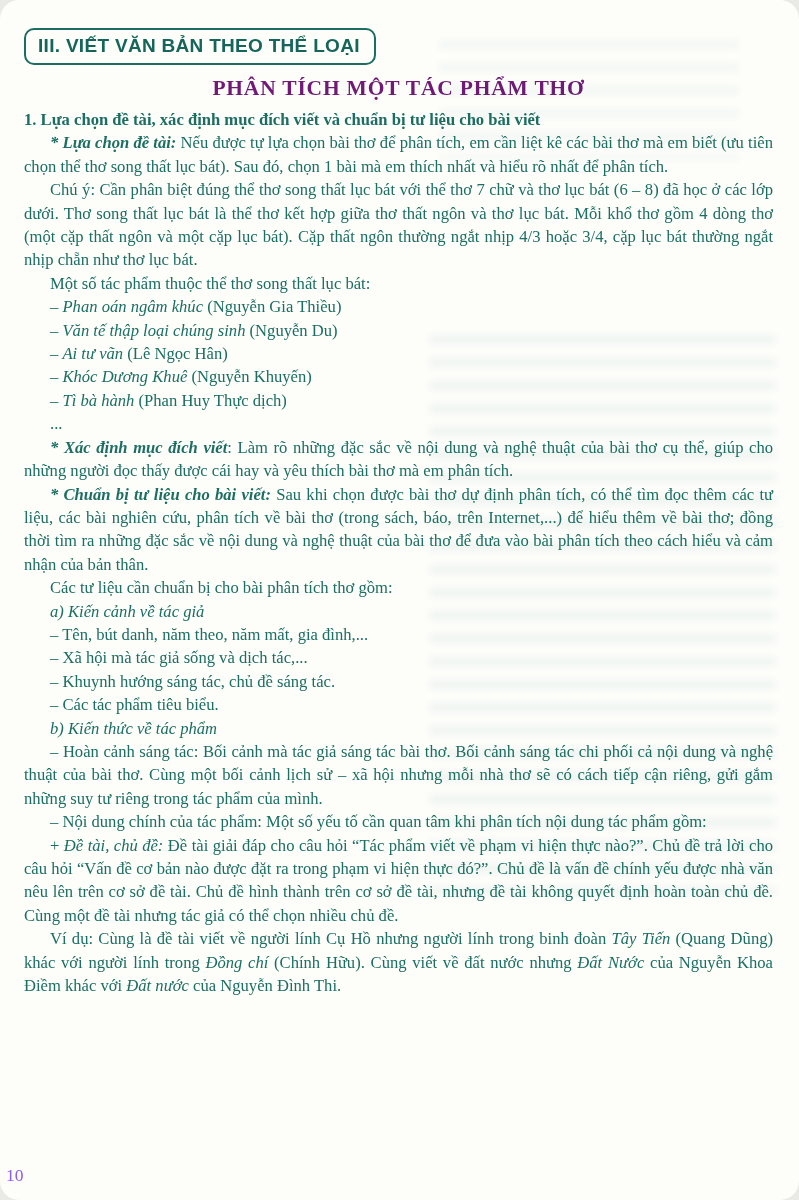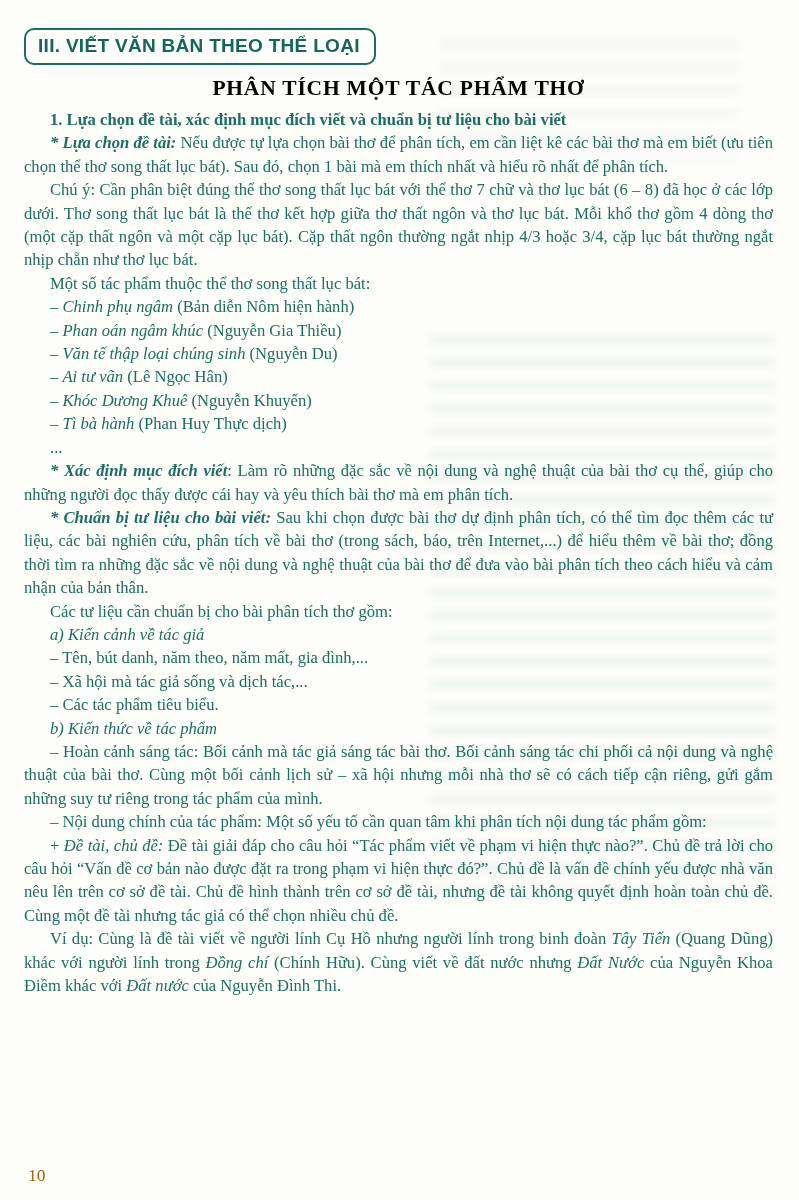--- a/index.html
+++ b/index.html
@@ -11,57 +11,58 @@
     position: relative;
     width: 799px;
     height: 1200px;
     margin: 0;
     background: #fdfdfa;
     overflow: hidden;
     font-family: "Liberation Serif", "DejaVu Serif", serif;
     color: #1b6e61;
     padding: 28px 26px 0 24px;
     box-sizing: border-box;
+    border-radius: 19px;
   }
   .section-box {
     display: inline-block;
     border: 2px solid #1b6e61;
     border-radius: 10px;
     padding: 5px 14px 6px 12px;
     font-family: "Liberation Sans", sans-serif;
     font-weight: bold;
     font-size: 19px;
     letter-spacing: 0.3px;
     color: #15655a;
     background: #fdfdfa;
   }
   .doc-title {
     text-align: center;
     font-size: 21.5px;
     font-weight: bold;
     letter-spacing: 0.8px;
     margin: 11px 0 7px 0;
-    color: #000000;
+    color: #701a75;
   }
   .doc-body {
     font-size: 16.6px;
     line-height: 23.4px;
     text-align: justify;
   }
   .para { margin: 0; }
   .para.indent { text-indent: 26px; }
-  .st-b  { font-weight: 700; margin-left: 26px; }
+  .st-b  { font-weight: 700; }
   .st-i  { font-style: italic; }
   .st-bi { font-weight: 700; font-style: italic; }
   .page-number {
     position: absolute;
-    left: 28px;
+    left: 6px;
     bottom: 14px;
     font-size: 17.5px;
-    color: #a16207;
+    color: #8b5cf6;
   }
   
   .bleed {
     position: absolute;
     top: 335px;
     right: 24px;
     width: 345px;
     height: 560px;
     background: repeating-linear-gradient(
       180deg,
@@ -91,33 +92,33 @@
     <span>III. VIẾT VĂN BẢN THEO THỂ LOẠI</span>
   </div>
 
   <div class="doc-title">PHÂN TÍCH MỘT TÁC PHẨM THƠ</div>
 
   <div class="doc-body" id="doc-body">
       <p class="para"><span class="st-b">1. Lựa chọn đề tài, xác định mục đích viết và chuẩn bị tư liệu cho bài viết</span></p>
       <p class="para indent"><span class="st-bi">* Lựa chọn đề tài: </span><span>Nếu được tự lựa chọn bài thơ để phân tích, em cần liệt kê các bài thơ mà em biết (ưu tiên chọn thể thơ song thất lục bát). Sau đó, chọn 1 bài mà em thích nhất và hiểu rõ nhất để phân tích.</span></p>
       <p class="para indent"><span>Chú ý: Cần phân biệt đúng thể thơ song thất lục bát với thể thơ 7 chữ và thơ lục bát (6 – 8) đã học ở các lớp dưới. Thơ song thất lục bát là thể thơ kết hợp giữa thơ thất ngôn và thơ lục bát. Mỗi khổ thơ gồm 4 dòng thơ (một cặp thất ngôn và một cặp lục bát). Cặp thất ngôn thường ngắt nhịp 4/3 hoặc 3/4, cặp lục bát thường ngắt nhịp chẵn như thơ lục bát.</span></p>
       <p class="para indent"><span>Một số tác phẩm thuộc thể thơ song thất lục bát:</span></p>
-      <p class="para indent"><span>– </span><span class="st-i">Chinh phụ ngâm</span><span> (Bản diễn Nôm hiện hành)</span></p>
       <p class="para indent"><span>– </span><span class="st-i">Phan oán ngâm khúc</span><span> (Nguyễn Gia Thiều)</span></p>
       <p class="para indent"><span>– </span><span class="st-i">Văn tế thập loại chúng sinh</span><span> (Nguyễn Du)</span></p>
       <p class="para indent"><span>– </span><span class="st-i">Ai tư vãn</span><span> (Lê Ngọc Hân)</span></p>
       <p class="para indent"><span>– </span><span class="st-i">Khóc Dương Khuê</span><span> (Nguyễn Khuyến)</span></p>
       <p class="para indent"><span>– </span><span class="st-i">Tì bà hành</span><span> (Phan Huy Thực dịch)</span></p>
       <p class="para indent"><span>...</span></p>
       <p class="para indent"><span class="st-bi">* Xác định mục đích viết</span><span>: Làm rõ những đặc sắc về nội dung và nghệ thuật của bài thơ cụ thể, giúp cho những người đọc thấy được cái hay và yêu thích bài thơ mà em phân tích.</span></p>
       <p class="para indent"><span class="st-bi">* Chuẩn bị tư liệu cho bài viết: </span><span>Sau khi chọn được bài thơ dự định phân tích, có thể tìm đọc thêm các tư liệu, các bài nghiên cứu, phân tích về bài thơ (trong sách, báo, trên Internet,...) để hiểu thêm về bài thơ; đồng thời tìm ra những đặc sắc về nội dung và nghệ thuật của bài thơ để đưa vào bài phân tích theo cách hiểu và cảm nhận của bản thân.</span></p>
       <p class="para indent"><span>Các tư liệu cần chuẩn bị cho bài phân tích thơ gồm:</span></p>
       <p class="para indent"><span class="st-i">a) Kiến cảnh về tác giả</span></p>
       <p class="para indent"><span>– Tên, bút danh, năm theo, năm mất, gia đình,...</span></p>
       <p class="para indent"><span>– Xã hội mà tác giả sống và dịch tác,...</span></p>
+      <p class="para indent"><span>– Khuynh hướng sáng tác, chủ đề sáng tác.</span></p>
       <p class="para indent"><span>– Các tác phẩm tiêu biểu.</span></p>
       <p class="para indent"><span class="st-i">b) Kiến thức về tác phẩm</span></p>
       <p class="para indent"><span>– Hoàn cảnh sáng tác: Bối cảnh mà tác giả sáng tác bài thơ. Bối cảnh sáng tác chi phối cả nội dung và nghệ thuật của bài thơ. Cùng một bối cảnh lịch sử – xã hội nhưng mỗi nhà thơ sẽ có cách tiếp cận riêng, gửi gắm những suy tư riêng trong tác phẩm của mình.</span></p>
       <p class="para indent"><span>– Nội dung chính của tác phẩm: Một số yếu tố cần quan tâm khi phân tích nội dung tác phẩm gồm:</span></p>
       <p class="para indent"><span>+ </span><span class="st-i">Đề tài, chủ đề: </span><span>Đề tài giải đáp cho câu hỏi “Tác phẩm viết về phạm vi hiện thực nào?”. Chủ đề trả lời cho câu hỏi “Vấn đề cơ bản nào được đặt ra trong phạm vi hiện thực đó?”. Chủ đề là vấn đề chính yếu được nhà văn nêu lên trên cơ sở đề tài. Chủ đề hình thành trên cơ sở đề tài, nhưng đề tài không quyết định hoàn toàn chủ đề. Cùng một đề tài nhưng tác giả có thể chọn nhiều chủ đề.</span></p>
       <p class="para indent"><span>Ví dụ: Cùng là đề tài viết về người lính Cụ Hồ nhưng người lính trong binh đoàn </span><span class="st-i">Tây Tiến</span><span> (Quang Dũng) khác với người lính trong </span><span class="st-i">Đồng chí</span><span> (Chính Hữu). Cùng viết về đất nước nhưng </span><span class="st-i">Đất Nước</span><span> của Nguyễn Khoa Điềm khác với </span><span class="st-i">Đất nước</span><span> của Nguyễn Đình Thi.</span></p>
     </div>
 
   <div class="page-number">10</div>
 

